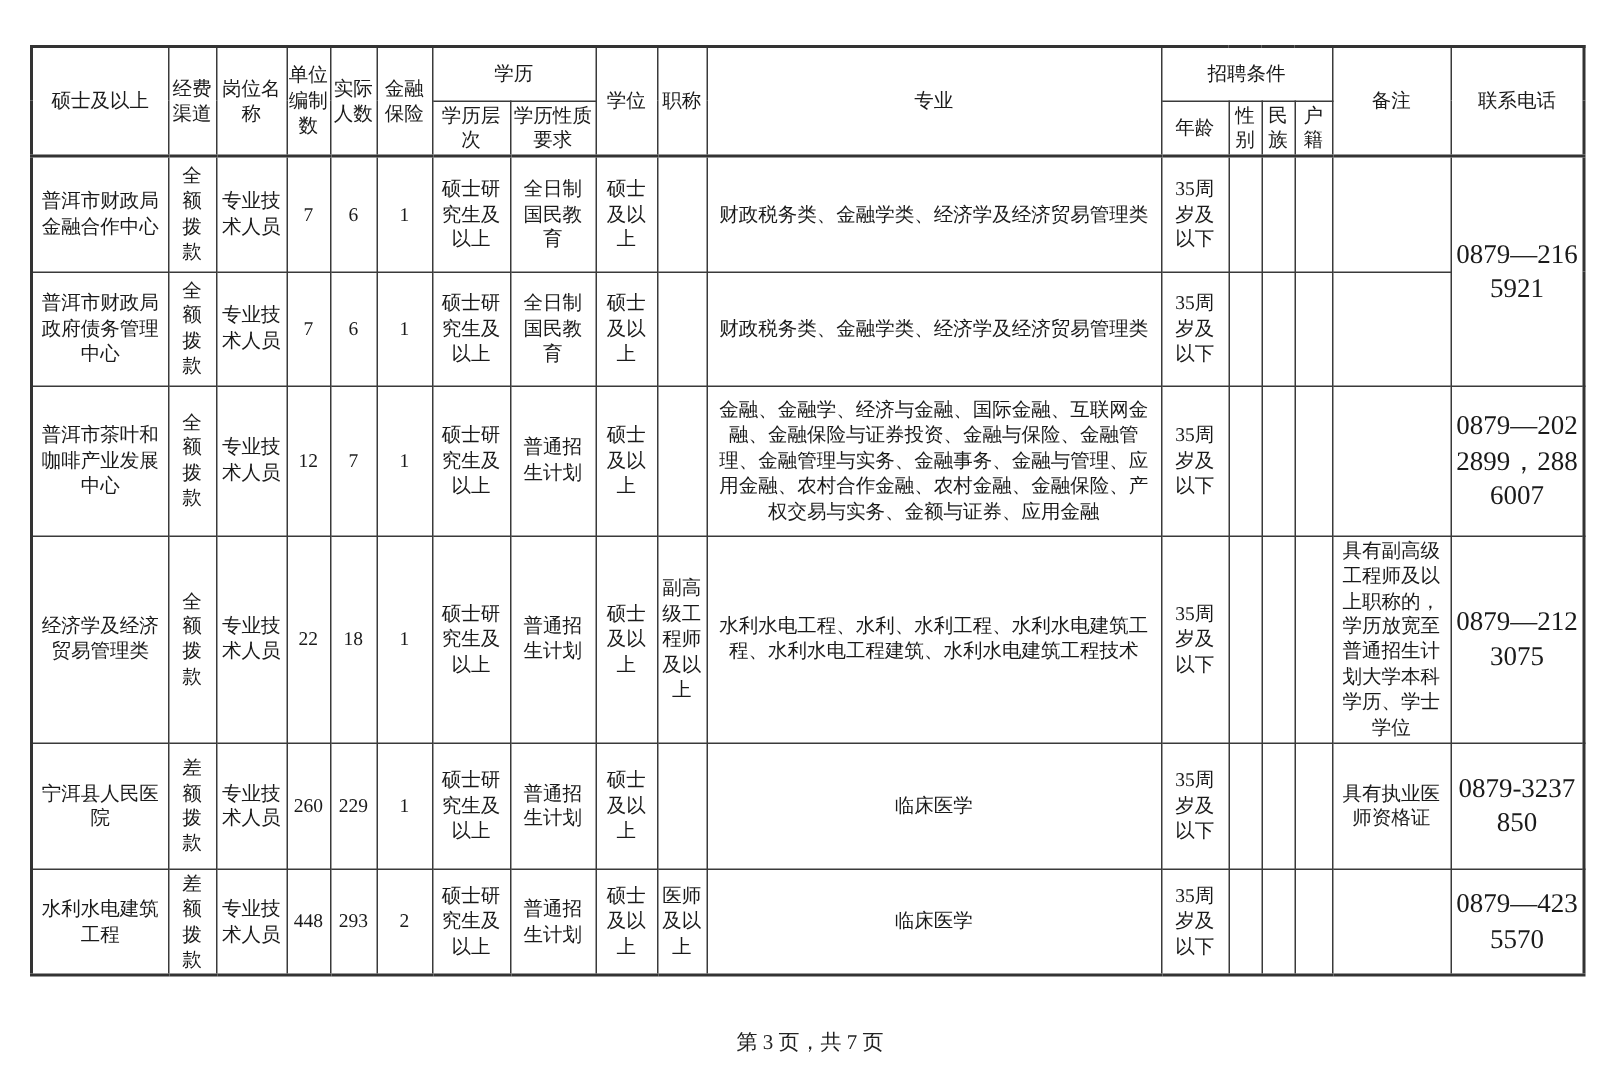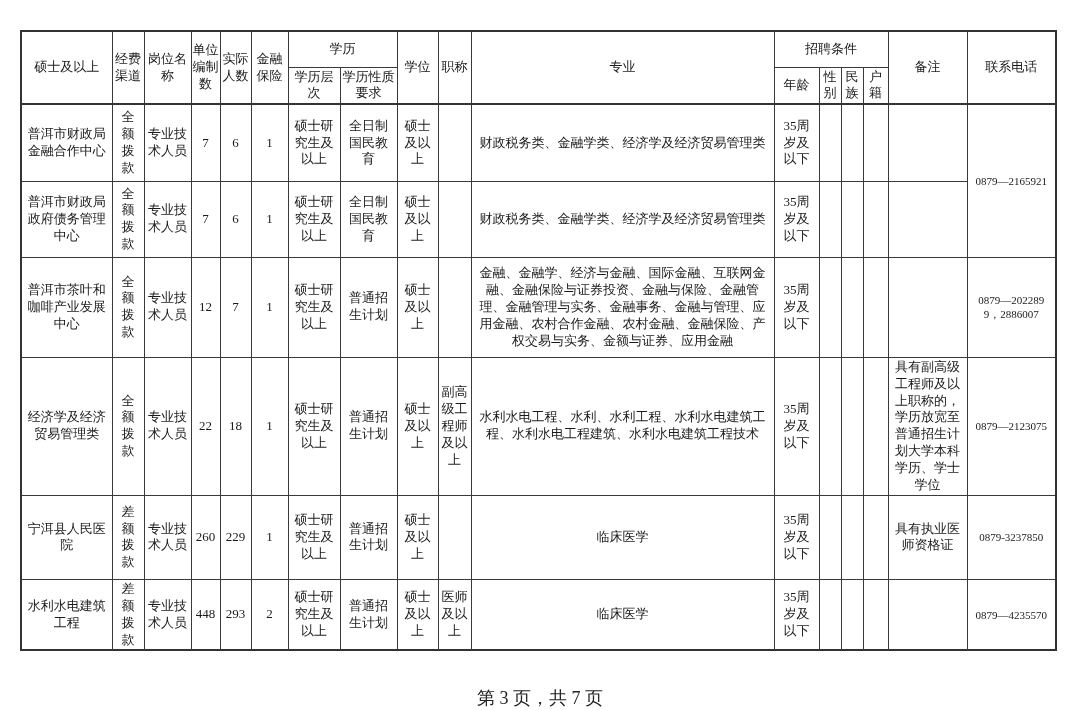--- a/index.html
+++ b/index.html
@@ -19,27 +19,27 @@
     font-weight:normal;
     padding:1px 3px;
     overflow:hidden;
     word-break:break-all;
   }
   table.doc{border:2px solid #333;}
   tbody tr:first-child td{border-top:2px solid #333;}
   tbody tr:last-child td{border-bottom:2px solid #333;}
   th{padding:1px 0 !important;}
   td.l{ text-align:left; padding:2px 4px;font-family:Liberation Serif, serif; }
-  td.ph{ padding:0; font-size:11px; }
+  td.ph{ padding:0; font-size:18px; }
   tr.h1{height:36px;} tr.h2{height:37px;}
   tr.r0{height:77px;} tr.r1{height:76px;} tr.r2{height:100px;}
   tr.r3{height:124px;} tr.r4{height:84px;} tr.r5{height:59px;}
   .footer{
     position:absolute;left:0;top:686px;width:100%;
-    text-align:center;font-size:18px;color:#222;
+    text-align:center;font-size:14px;color:#222;
   }
 </style>
 </head>
 <body>
 
 <table class="doc">
   <colgroup>
     <col style="width:91px">
       <col style="width:32px">
       <col style="width:47px">

